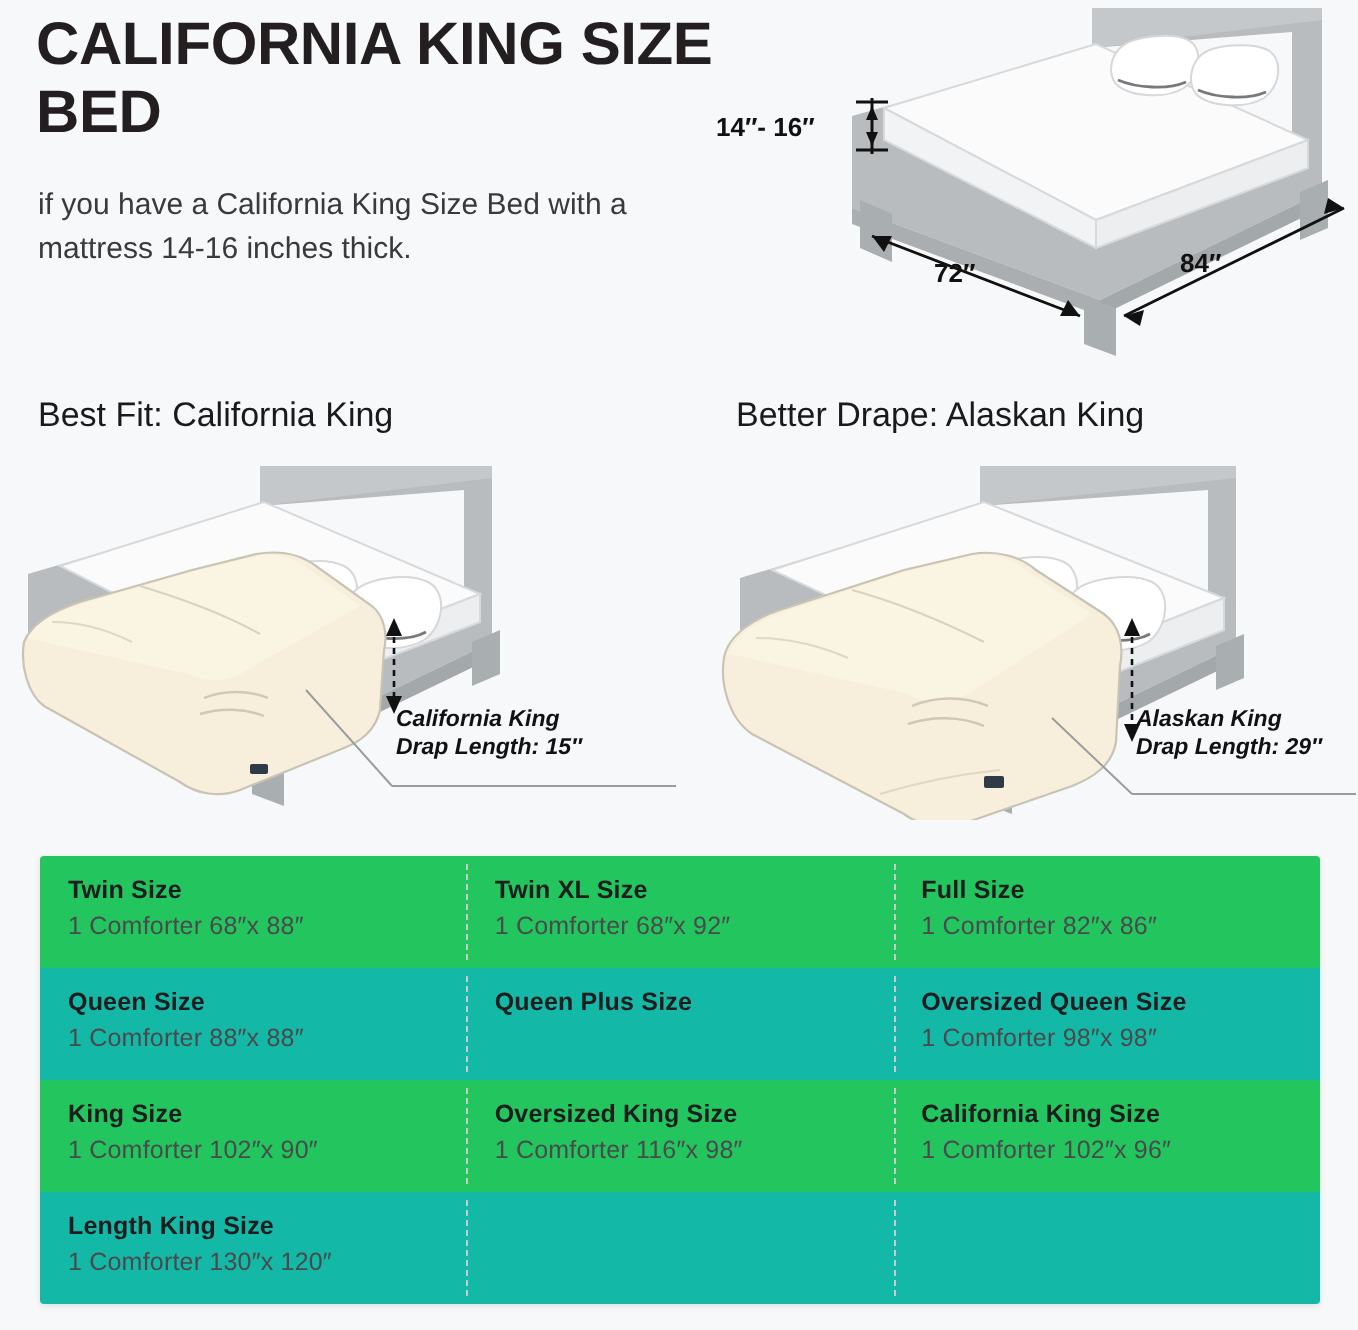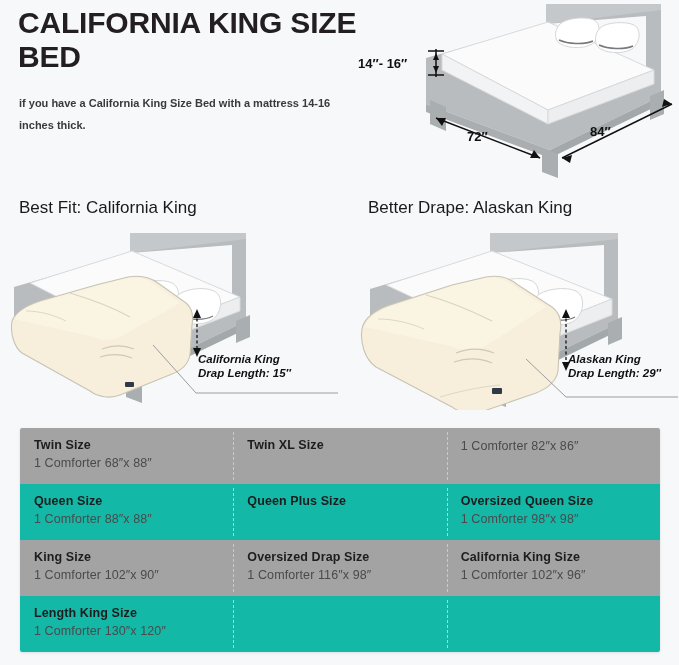--- a/index.html
+++ b/index.html
@@ -14,21 +14,21 @@
   .canvas{position:relative;width:679px;height:665px;}
 
   
   .headline{
     position:absolute;left:18px;top:6px;width:340px;
     font-size:30px;line-height:34px;font-weight:bold;
     letter-spacing:-0.2px;color:#231F20;text-transform:uppercase;
   }
   .subcopy{
     position:absolute;left:19px;top:92px;width:320px;
-    font-size:11px;line-height:22px;color:#3A3A3C;font-weight:700;
+    font-size:15px;line-height:22px;color:#3A3A3C;font-weight:400;
   }
 
   
   .sec-title{
     position:absolute;font-size:17px;line-height:20px;color:#1A1A1A;font-weight:400;
   }
   .sec-title.left{left:19px;top:198px;}
   .sec-title.right{left:368px;top:198px;}
 
   
@@ -37,21 +37,21 @@
 
   
   .size-table{
     position:absolute;left:20px;top:428px;width:640px;height:224px;
     background:#FFFFFF;
     box-shadow:0 1px 3px rgba(0,0,0,0.10);
     border-radius:2px;
     overflow:hidden;
   }
   .trow{display:flex;height:56px;width:100%;}
-  .trow.alt{background:#a3a3a3;}
+  .trow.alt{background:#22c55e;}
   .trow.plain{background:#14b8a6;justify-content:center;}
   .tcell{
     flex:0 0 213.33px;width:213.33px;
     box-sizing:border-box;
     padding:9px 0 0 14px;
     position:relative;
   }
   .tcell + .tcell::before{
     content:"";position:absolute;left:0;top:4px;bottom:4px;width:0;
     border-left:1px dashed #C9CACC;
@@ -219,22 +219,24 @@
 
   <div class="size-table">
 
     <div class="trow alt">
       <div class="tcell">
         <div class="c-title">Twin Size</div>
         <div class="c-sub">1 Comforter 68″x 88″</div>
       </div>
       <div class="tcell">
         <div class="c-title">Twin XL Size</div>
-      </div>
-      <div class="tcell">
+        <div class="c-sub">1 Comforter 68″x 92″</div>
+      </div>
+      <div class="tcell">
+        <div class="c-title">Full Size</div>
         <div class="c-sub">1 Comforter 82″x 86″</div>
       </div>
     </div>
 
     <div class="trow plain">
       <div class="tcell">
         <div class="c-title">Queen Size</div>
         <div class="c-sub">1 Comforter 88″x 88″</div>
       </div>
       <div class="tcell">
@@ -245,21 +247,21 @@
         <div class="c-sub">1 Comforter 98″x 98″</div>
       </div>
     </div>
 
     <div class="trow alt">
       <div class="tcell">
         <div class="c-title">King Size</div>
         <div class="c-sub">1 Comforter 102″x 90″</div>
       </div>
       <div class="tcell">
-        <div class="c-title">Oversized Drap Size</div>
+        <div class="c-title">Oversized King Size</div>
         <div class="c-sub">1 Comforter 116″x 98″</div>
       </div>
       <div class="tcell">
         <div class="c-title">California King Size</div>
         <div class="c-sub">1 Comforter 102″x 96″</div>
       </div>
     </div>
 
     <div class="trow plain">
       <div class="tcell">

